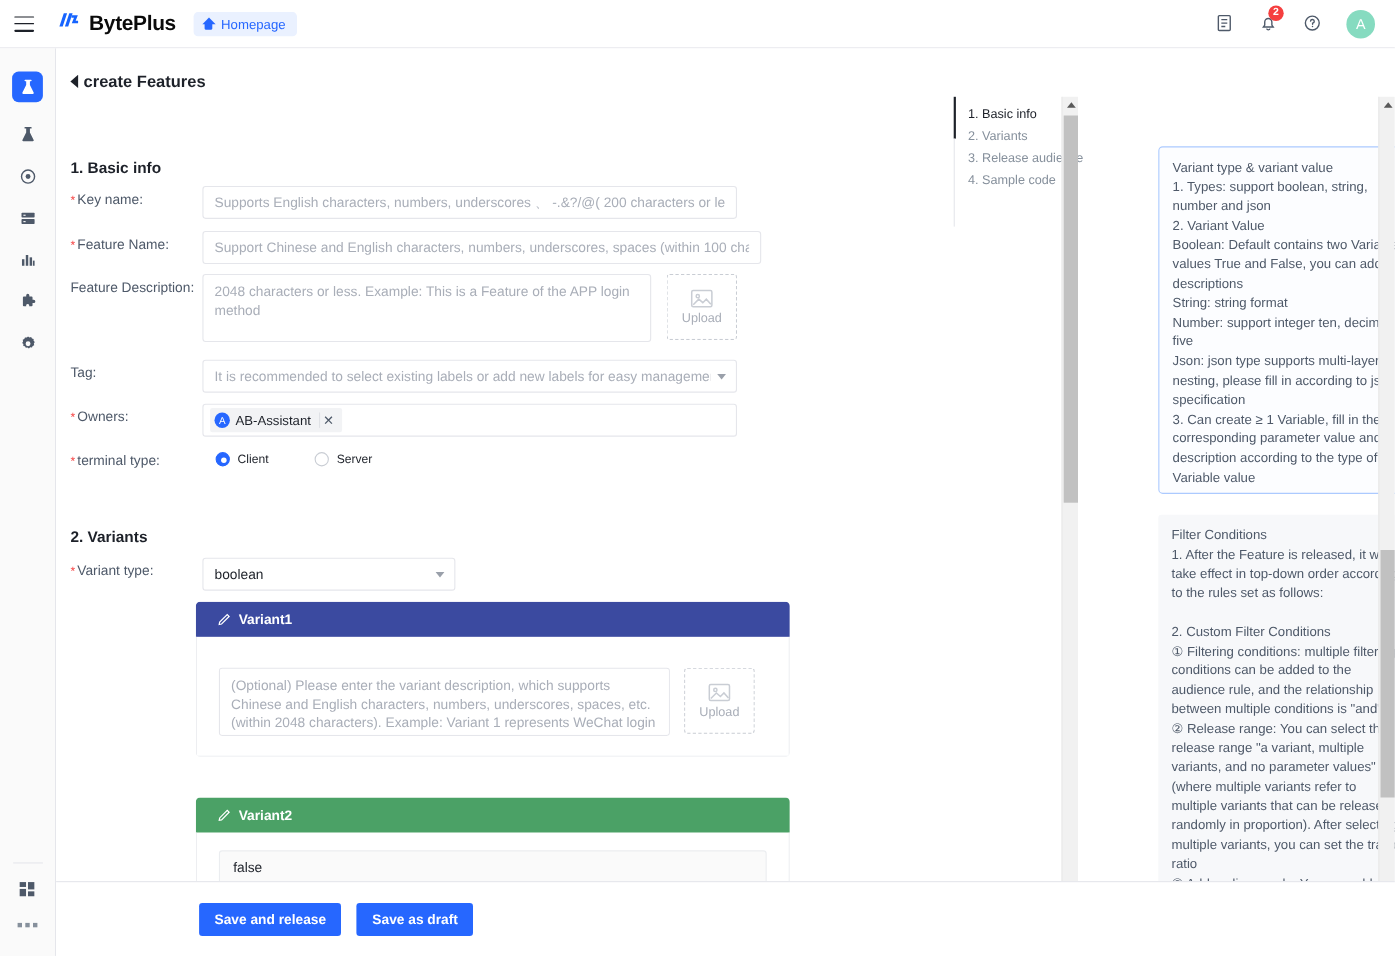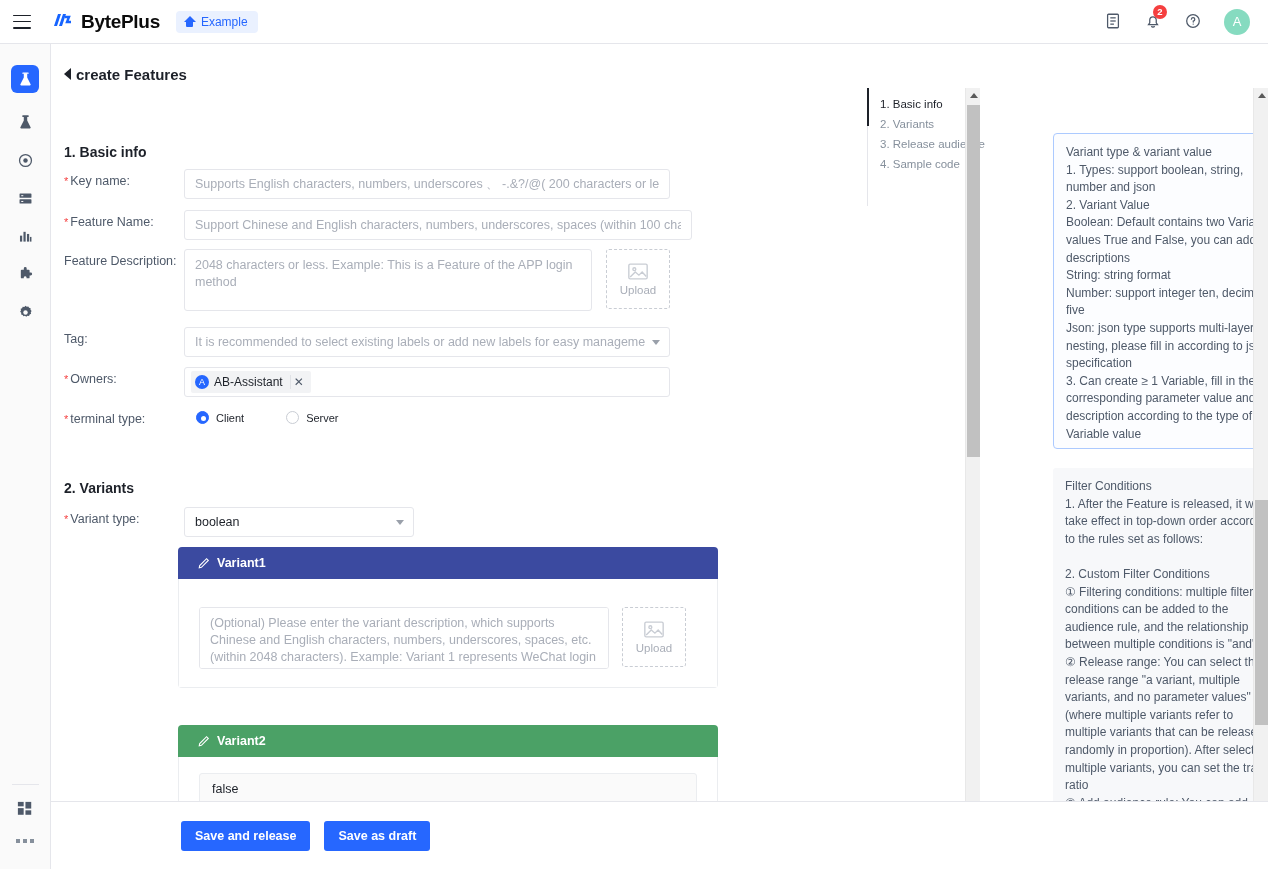--- a/index.html
+++ b/index.html
@@ -15,21 +15,21 @@
 
   
   .topbar {
     position: absolute; top: 0; left: 0; width: 1268px; height: 44px;
     background: #fff; border-bottom: 1px solid #e5e6eb;
     display: flex; align-items: center;
   }
   .hamburger { width: 18px; height: 14px; margin-left: 13px; margin-right: 22px;
     display: flex; flex-direction: column; justify-content: space-between; cursor: pointer; }
   .hamburger span { display: block; height: 1.6px; background: #1d2129; border-radius: 1px; }
-  .brand { display: flex; align-items: center; gap: 6px; cursor: pointer; }
+  .brand { display: flex; align-items: flex-start; gap: 6px; cursor: pointer; }
   .brand-text { font-weight: 700; font-size: 19px; color: #0b0b0b; letter-spacing: -0.3px; }
   .homepage-pill {
     margin-left: 16px; display: flex; align-items: center; gap: 5px;
     background: #eaf1ff; color: #2667ff; border-radius: 4px;
     padding: 4px 10px 4px 8px; font-size: 12px; cursor: pointer;
   }
   .home-glyph { width: 12px; height: 11px; position: relative; }
   .home-glyph::before {
     content: ""; position: absolute; left: 0; top: 0;
     border-left: 6px solid transparent; border-right: 6px solid transparent;
@@ -224,21 +224,21 @@
   <div class="brand">
     <svg width="22" height="17" viewBox="0 0 22 17">
       <path d="M1 13 L5 1 L8 1 L4 13 Z" fill="#1664ff"></path>
       <path d="M6 13 L10 1 L13 1 L9 13 Z" fill="#1664ff"></path>
       <path d="M12 4 L16 4 L14 9 L18 9" stroke="#1664ff" stroke-width="2.4" fill="none"></path>
     </svg>
     <span class="brand-text">BytePlus</span>
   </div>
   <div class="homepage-pill">
     <span class="home-glyph"></span>
-    <span>Example</span>
+    <span>Homepage</span>
   </div>
 
   <div class="topbar-right">
     <div class="ticon">
       <svg width="18" height="18" viewBox="0 0 20 20" fill="none" stroke="#4e5969" stroke-width="1.4">
         <rect x="4" y="2.5" width="12" height="15" rx="1"></rect>
         <line x1="7" y1="6.5" x2="13" y2="6.5"></line>
           <line x1="7" y1="10" x2="13" y2="10"></line>
           <line x1="7" y1="13.5" x2="11" y2="13.5"></line>
       </svg>

